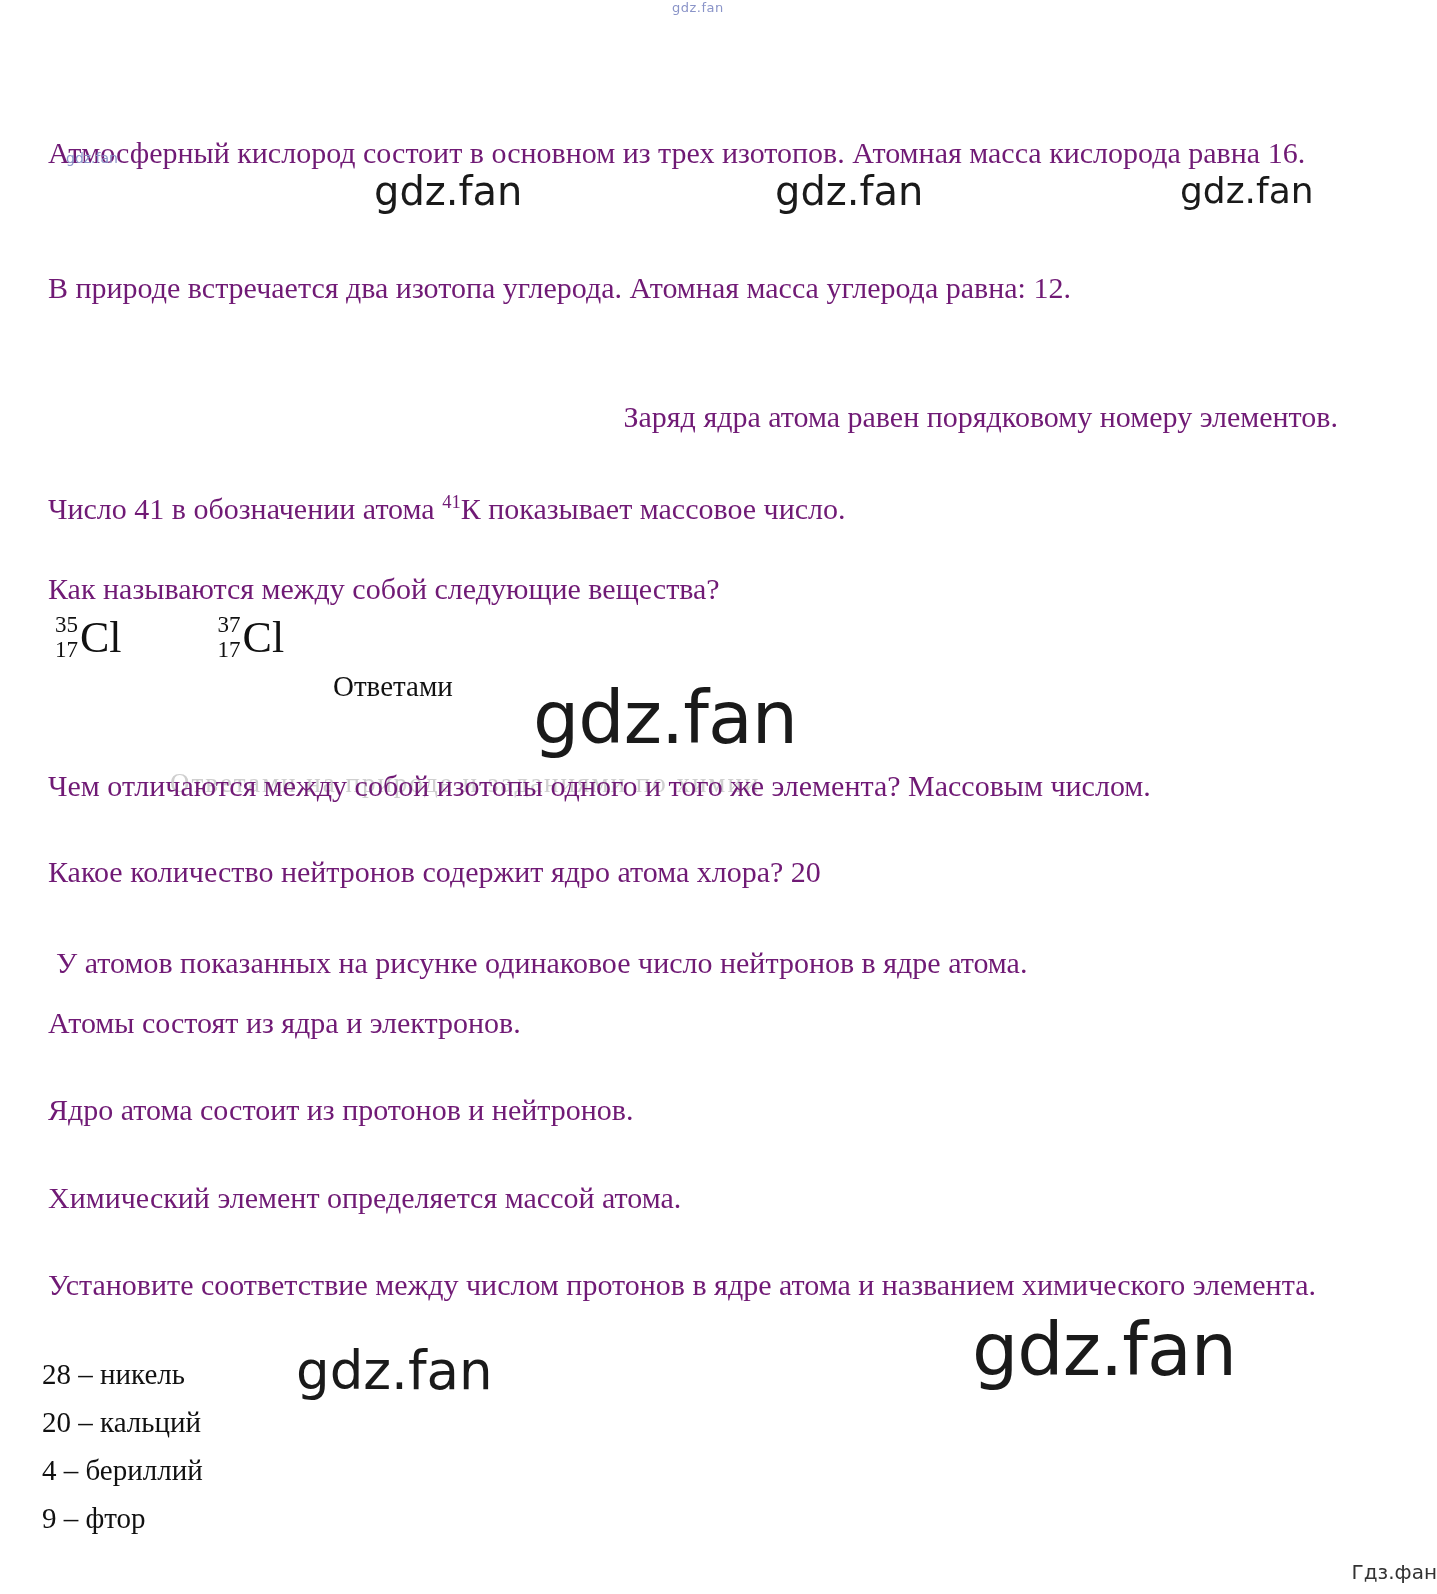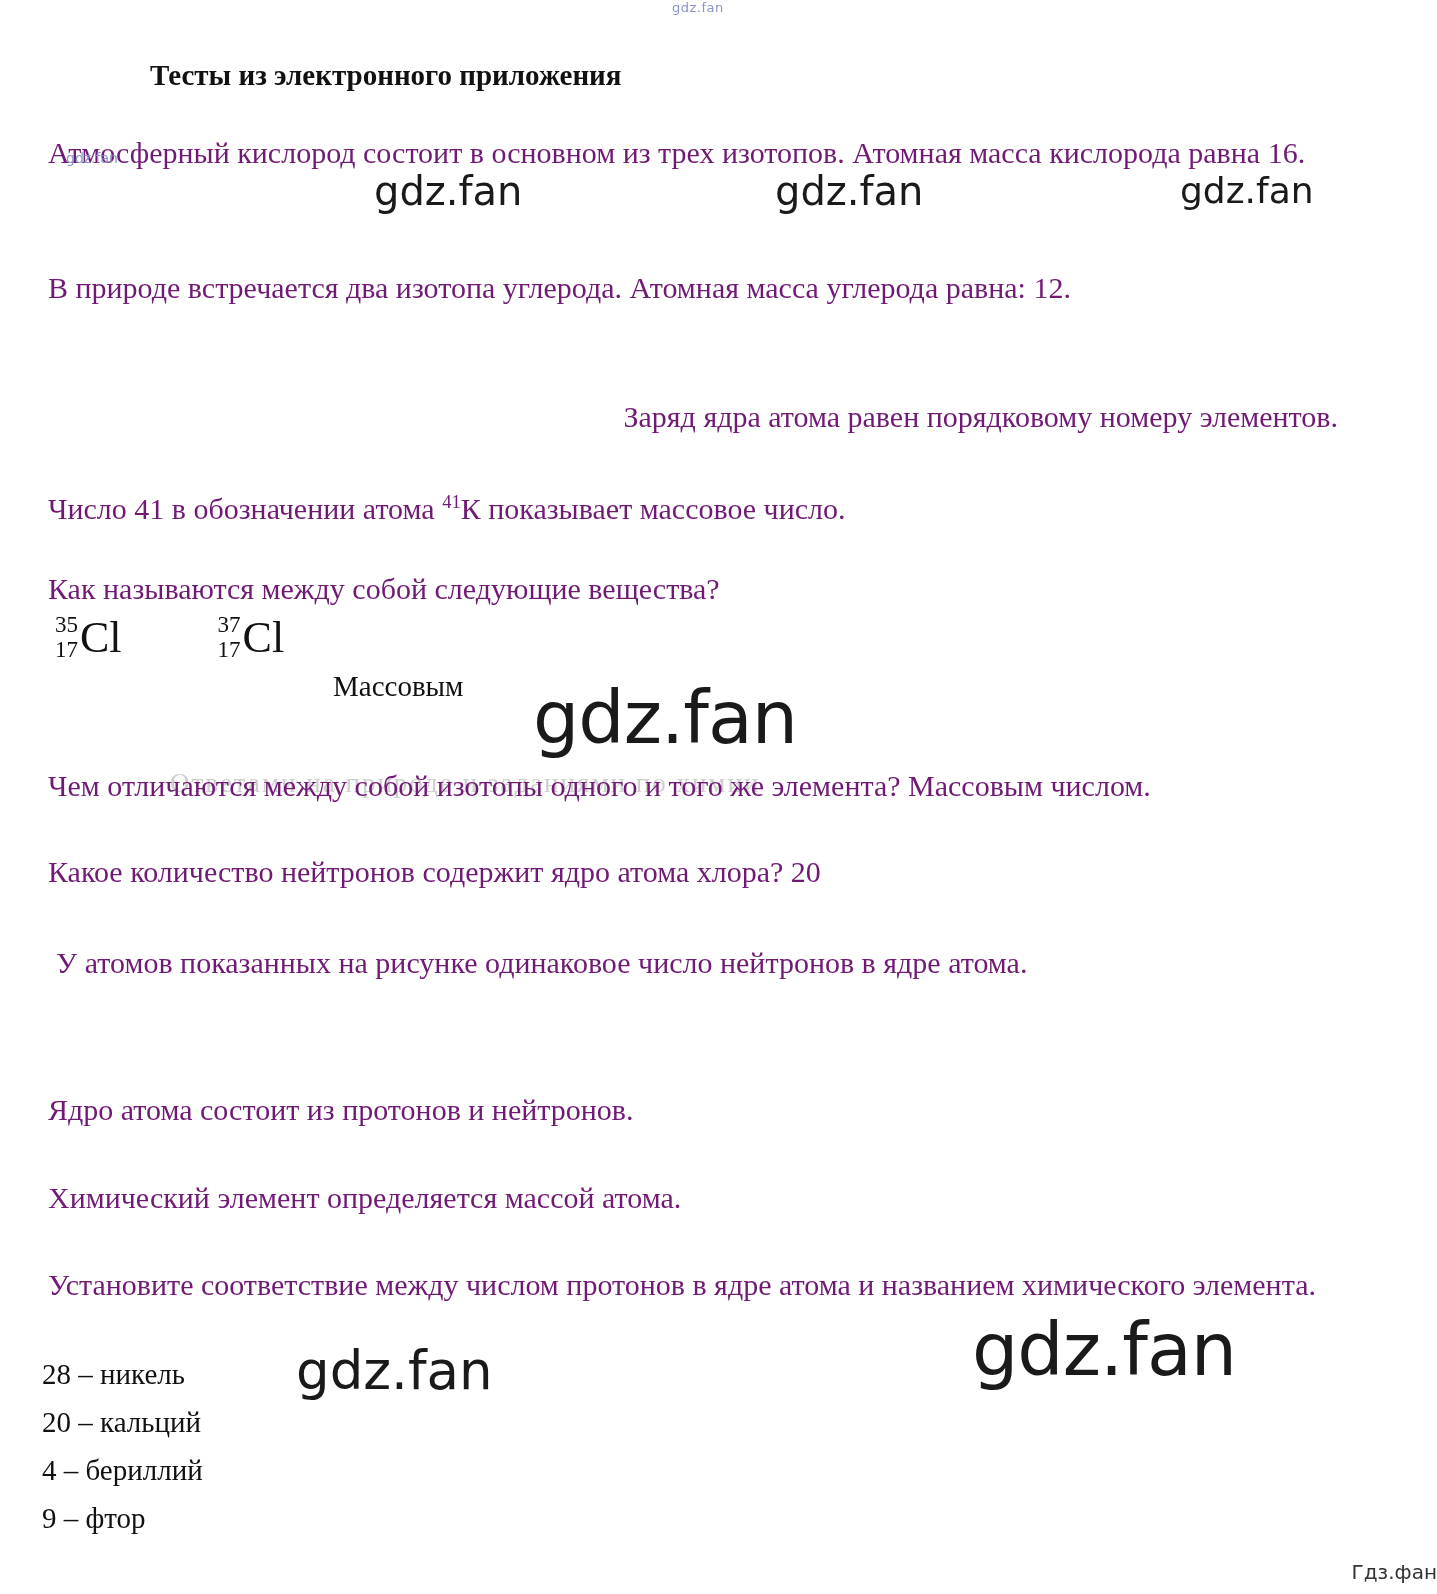--- a/index.html
+++ b/index.html
@@ -150,21 +150,20 @@
     font-family: "Liberation Serif", serif;
   }
 </style>
 </head>
 <body>
 
 <div class="page">
 
   <div class="wm wm-top-tiny">gdz.fan</div>
 
-  <h1 class="title">Тесты из электронного приложения</h1>
 
   <div class="para p1">Атмосферный кислород состоит в основном из трех изотопов. Атомная масса кислорода равна 16.</div>
   <div class="wm wm-small-gray">gdz.fan</div>
   <div class="wm wm-row1-a">gdz.fan</div>
   <div class="wm wm-row1-b">gdz.fan</div>
   <div class="wm wm-row1-c">gdz.fan</div>
 
   <div class="para p2">В природе встречается два изотопа углерода. Атомная масса углерода равна: 12.</div>
   <div class="para p3">Заряд ядра атома равен порядковому номеру элементов.</div>
 
@@ -183,28 +182,29 @@
       <div class="iso-sym">Cl</div>
     </div>
     <div class="iso">
       <div class="iso-nums">
         <span>37</span>
         <span>17</span>
       </div>
       <div class="iso-sym">Cl</div>
     </div>
   </div>
-  <div class="iso-answer">Массовым</div>
+  <div class="iso-answer">Ответами</div>
 
   <div class="wm wm-big-center">gdz.fan</div>
   <div class="wm wm-faint">Ответами на природе и заданиями по химии</div>
 
   <div class="para p6">Чем отличаются между собой изотопы одного и того же элемента? Массовым числом.</div>
   <div class="para p7">Какое количество нейтронов содержит ядро атома хлора? 20</div>
   <div class="para p8">У атомов показанных на рисунке одинаковое число нейтронов в ядре атома.</div>
+  <div class="para p9">Атомы состоят из ядра и электронов.</div>
   <div class="para p10">Ядро атома состоит из протонов и нейтронов.</div>
   <div class="para p11">Химический элемент определяется массой атома.</div>
   <div class="para p12">Установите соответствие между числом протонов в ядре атома и названием химического элемента.</div>
 
   <div class="list">
     <div>28 – никель</div>
     <div>20 – кальций</div>
     <div>4 – бериллий</div>
     <div>9 – фтор</div>
   </div>

